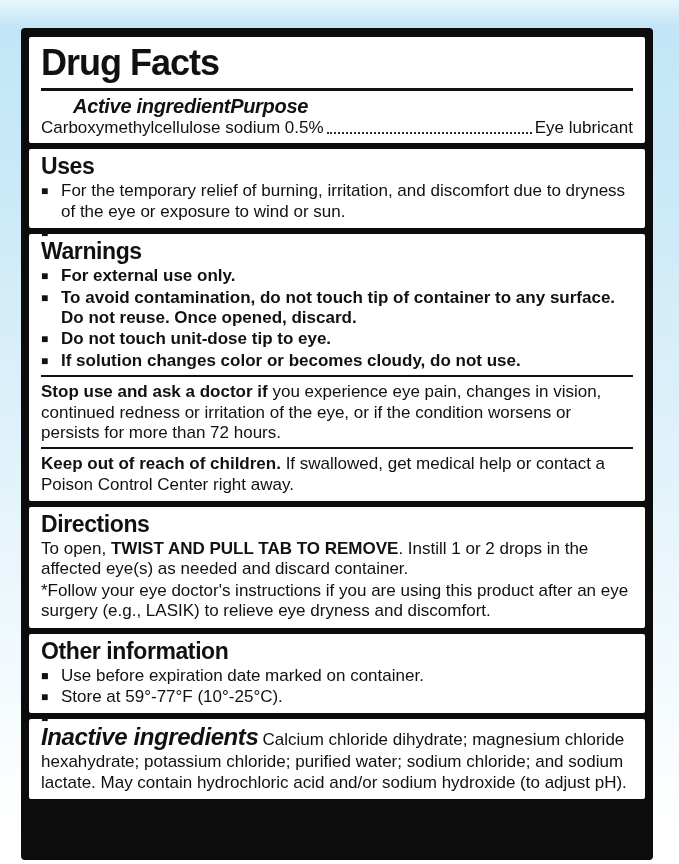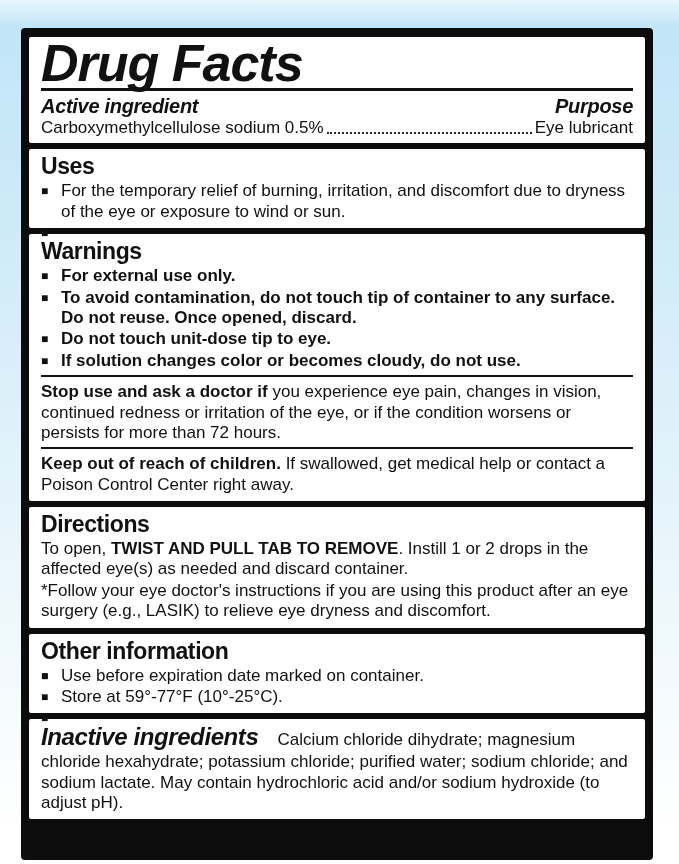--- a/index.html
+++ b/index.html
@@ -28,35 +28,34 @@
   }
   .box {
     background: #ffffff;
     border-radius: 2px;
     padding: 3px 12px 5px 12px;
     font-size: 17px;
     line-height: 1.2;
   }
   h1 {
     margin: 2px 0 4px 0;
-    font-size: 52px;
+    font-size: 36px;
     line-height: 42px;
     font-weight: 700;
-    font-style: italic;
     letter-spacing: -1px;
   }
   .rule-thick { border-top: 3px solid #111; margin: 0 0 3px 0; }
   .rule-thin  { border-top: 2px solid #111; margin: 4px 0 5px 0; }
   .h2 {
     font-size: 20px;
     font-weight: 700;
     font-style: italic;
     letter-spacing: -0.3px;
   }
-  .ai-row { display: flex; justify-content: space-between; align-items: baseline; }
+  .ai-row { display: flex; justify-content: flex-start; align-items: baseline; margin-left: 32px; }
   .dot-row { display: flex; align-items: flex-end; white-space: nowrap; }
   .leader {
     flex: 1 1 auto;
     border-bottom: 2px dotted #2a2a2a;
     margin: 0 3px;
     transform: translateY(-4px);
     min-width: 20px;
   }
   .h-section {
     font-size: 23px;
@@ -78,21 +77,21 @@
     line-height: 18px;
   }
   .bi.bold { font-weight: 700; }
   p { margin: 1px 0; }
   .b { font-weight: 700; }
   .inline-h {
     font-size: 24px;
     font-weight: 700;
     font-style: italic;
     letter-spacing: -0.4px;
-    margin-right: 19px;
+    margin-right: 4px;
   }
 </style>
 </head>
 <body>
 
 <div class="page">
   <div class="label">
 
     <section class="box">
       <h1>Drug Facts</h1>

